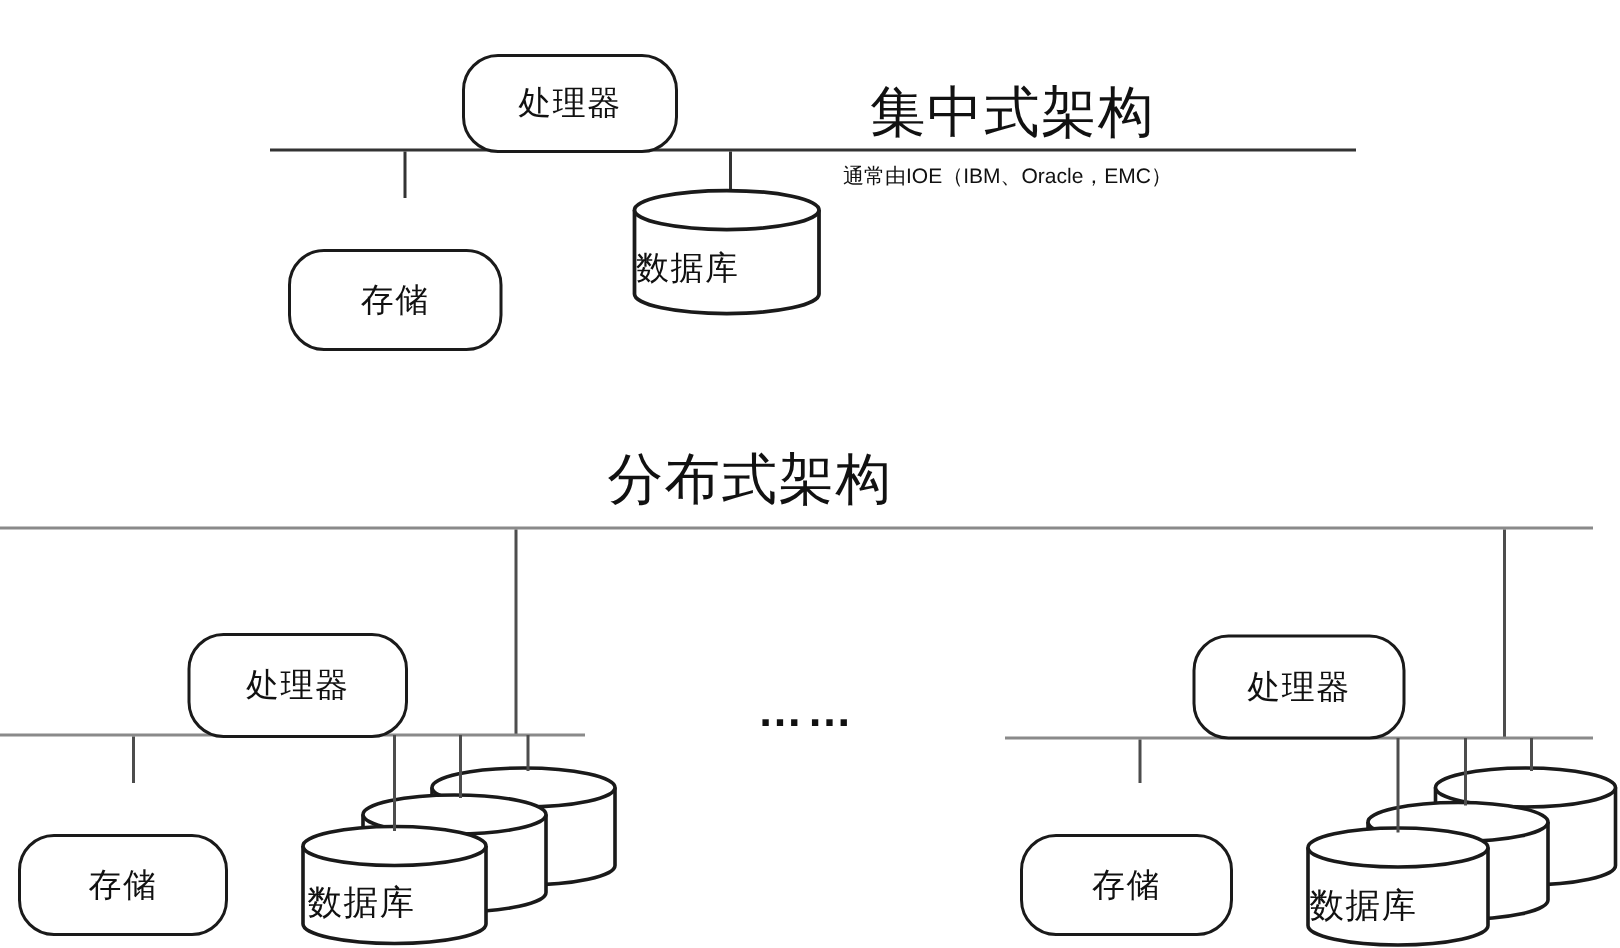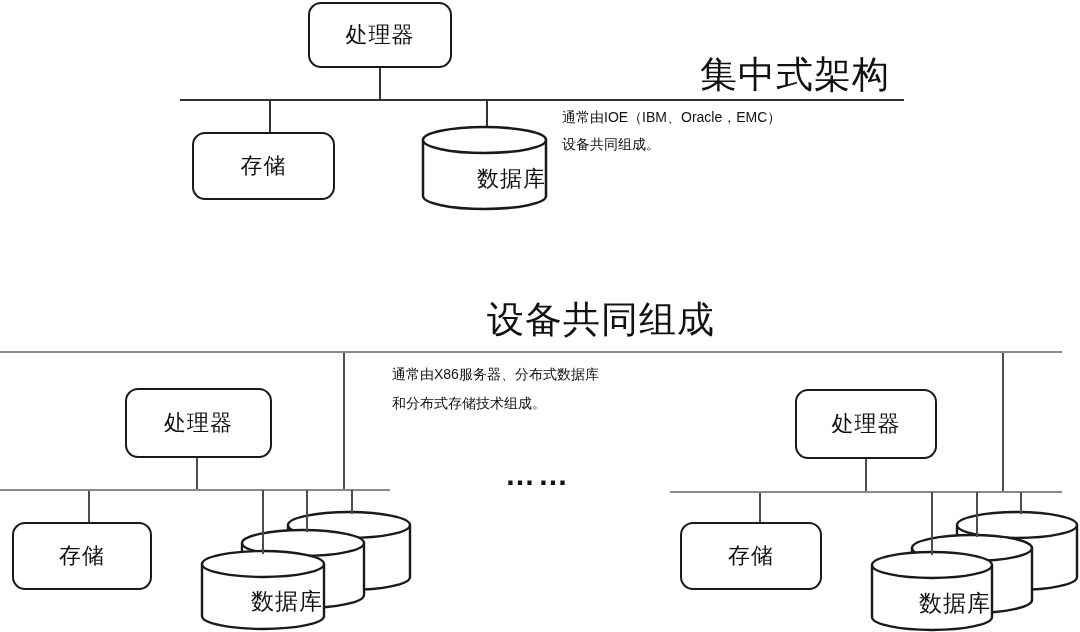--- a/index.html
+++ b/index.html
@@ -2,82 +2,77 @@
 <html><head>
 <meta charset="utf-8">
 <style>
   html,body{margin:0;padding:0;background:#fff;}
   #stage{
     position:relative;width:1080px;height:632px;background:#ffffff;overflow:hidden;
     font-family:"Liberation Sans","DejaVu Sans",sans-serif;color:#111;
   }
   .node{
     position:absolute;box-sizing:border-box;background:#fff;border:2.5px solid #1a1a1a;
-    border-radius:13px;display:flex;align-items:center;justify-content:center;
-    font-size:22px;letter-spacing:1px;z-index:3;
+    border-radius:24px;display:flex;align-items:center;justify-content:center;
+    font-size:22px;letter-spacing:1px;z-index:3;margin-top:34px;
   }
   .hline,.vline{position:absolute;z-index:1;}
   .hline{height:2px;}
   .vline{width:2px;}
   .dark{background:#333333;}
   .gray{background:#8a8a8a;}
   .mid{background:#4d4d4d;}
   .stack{position:absolute;z-index:2;}
   .cyl-label{
-    position:absolute;z-index:4;text-align:right;font-size:22px;letter-spacing:1px;
+    position:absolute;z-index:4;text-align:left;font-size:22px;letter-spacing:1px;
   }
   .title{
-    position:absolute;text-align:right;font-size:37px;letter-spacing:1px;z-index:2;
+    position:absolute;text-align:left;font-size:37px;letter-spacing:1px;z-index:2;
     white-space:nowrap;
   }
   .desc{position:absolute;font-size:14px;line-height:27px;z-index:2;white-space:nowrap;}
   .desc2{line-height:29px;}
   .ellipsis{
     position:absolute;font-size:30px;font-weight:bold;letter-spacing:3px;z-index:2;
     text-align:center;
   }
 </style>
 </head>
 <body>
 
 <div id="stage">
 
   <div class="title" style="left:580px;top:50px;width:310px;">集中式架构</div>
 
   <div class="desc" style="left:562px;top:104px;">
     <div>通常由IOE（IBM、Oracle，EMC）</div>
-    <div>设备共同组成。</div>
   </div>
 
   <div class="vline dark" style="left:379px;top:68px;height:31px;"></div>
   <div class="hline dark" style="left:180px;top:99px;width:724px;"></div>
   <div class="vline dark" style="left:269px;top:101px;height:31px;"></div>
   <div class="vline dark" style="left:486px;top:101px;height:27px;"></div>
 
   <div class="node" style="left:308px;top:2px;width:144px;height:66px;">
     <span>处理器</span>
   </div>
   <div class="node" style="left:192px;top:132px;width:143px;height:68px;">
     <span>存储</span>
   </div>
 
   <svg class="stack" style="left:420px;top:122px;" width="130" height="92" viewBox="0 0 130 92">
     <path d="M 3 18 V 74 A 61.5 13 0 0 0 126 74 V 18" fill="#ffffff" stroke="#1a1a1a" stroke-width="2.5"></path>
     <ellipse cx="64.5" cy="18" rx="61.5" ry="13" fill="#ffffff" stroke="#1a1a1a" stroke-width="2.5"></ellipse>
   </svg>
   <div class="cyl-label" style="left:424px;top:164px;width:122px;">数据库</div>
 
-  <div class="title" style="left:405px;top:295px;width:310px;">设备共同组成</div>
+  <div class="title" style="left:405px;top:295px;width:310px;">分布式架构</div>
 
   <div class="hline gray" style="left:0px;top:351px;width:1062px;"></div>
 
-  <div class="desc desc2" style="left:392px;top:360px;">
-    <div>通常由X86服务器、分布式数据库</div>
-    <div>和分布式存储技术组成。</div>
-  </div>
 
   <div class="vline mid" style="left:343px;top:353px;height:137px;"></div>
   <div class="vline mid" style="left:1002px;top:353px;height:139px;"></div>
 
   <div class="ellipsis" style="left:468px;top:458px;width:140px;">……</div>
 
   <div class="node" style="left:125px;top:388px;width:147px;height:70px;">
     <span>处理器</span>
   </div>
   <div class="vline mid" style="left:196px;top:458px;height:32px;"></div>

